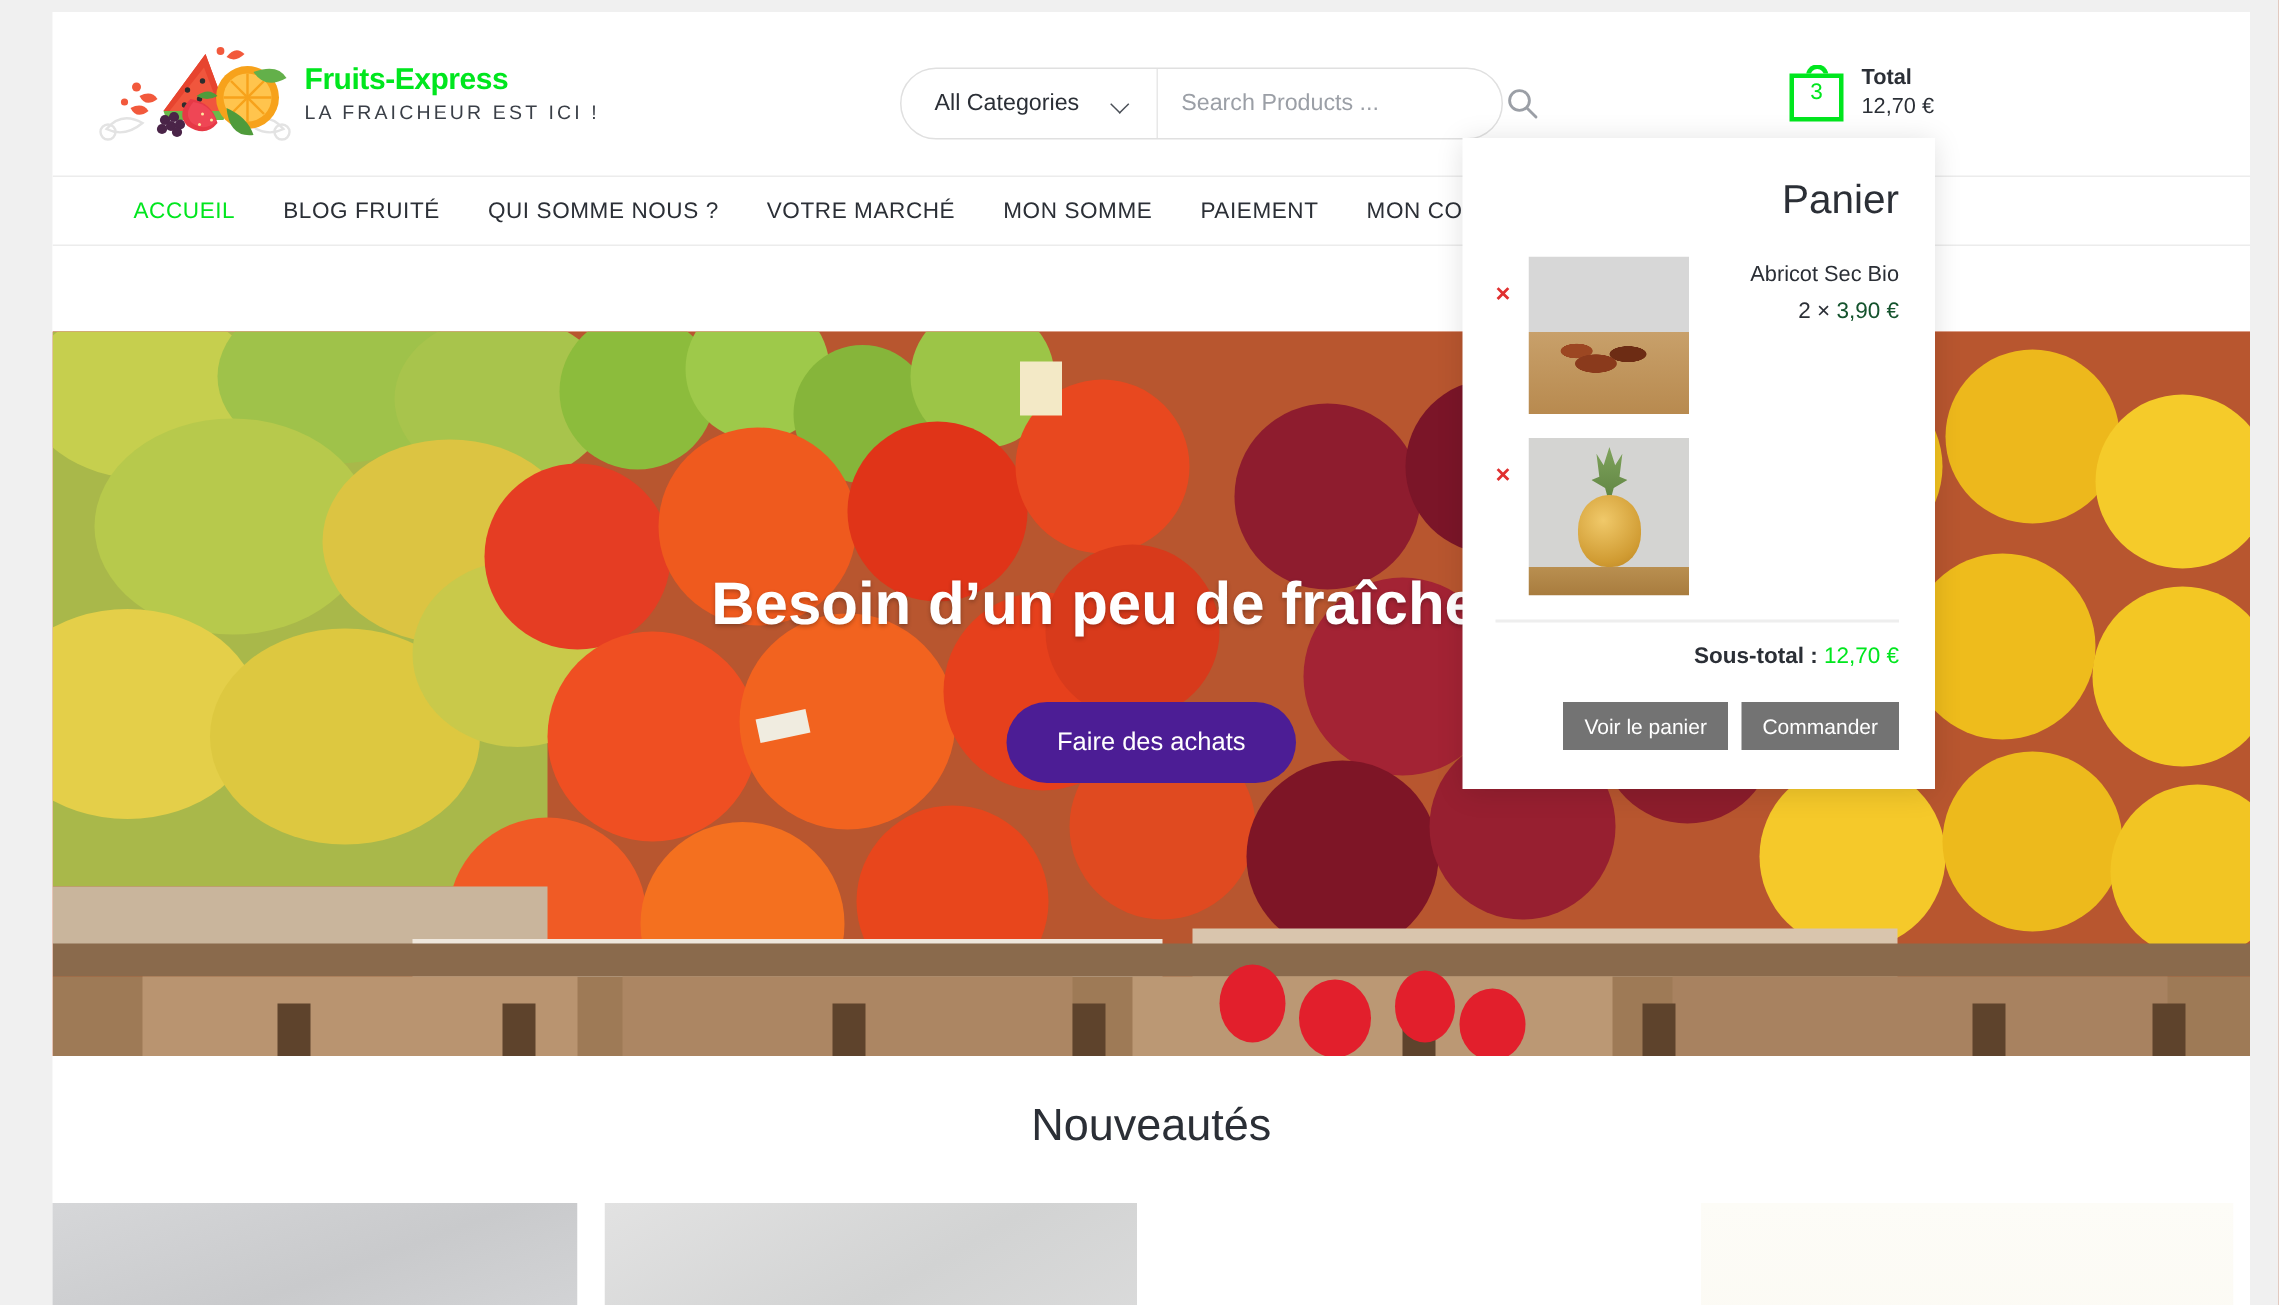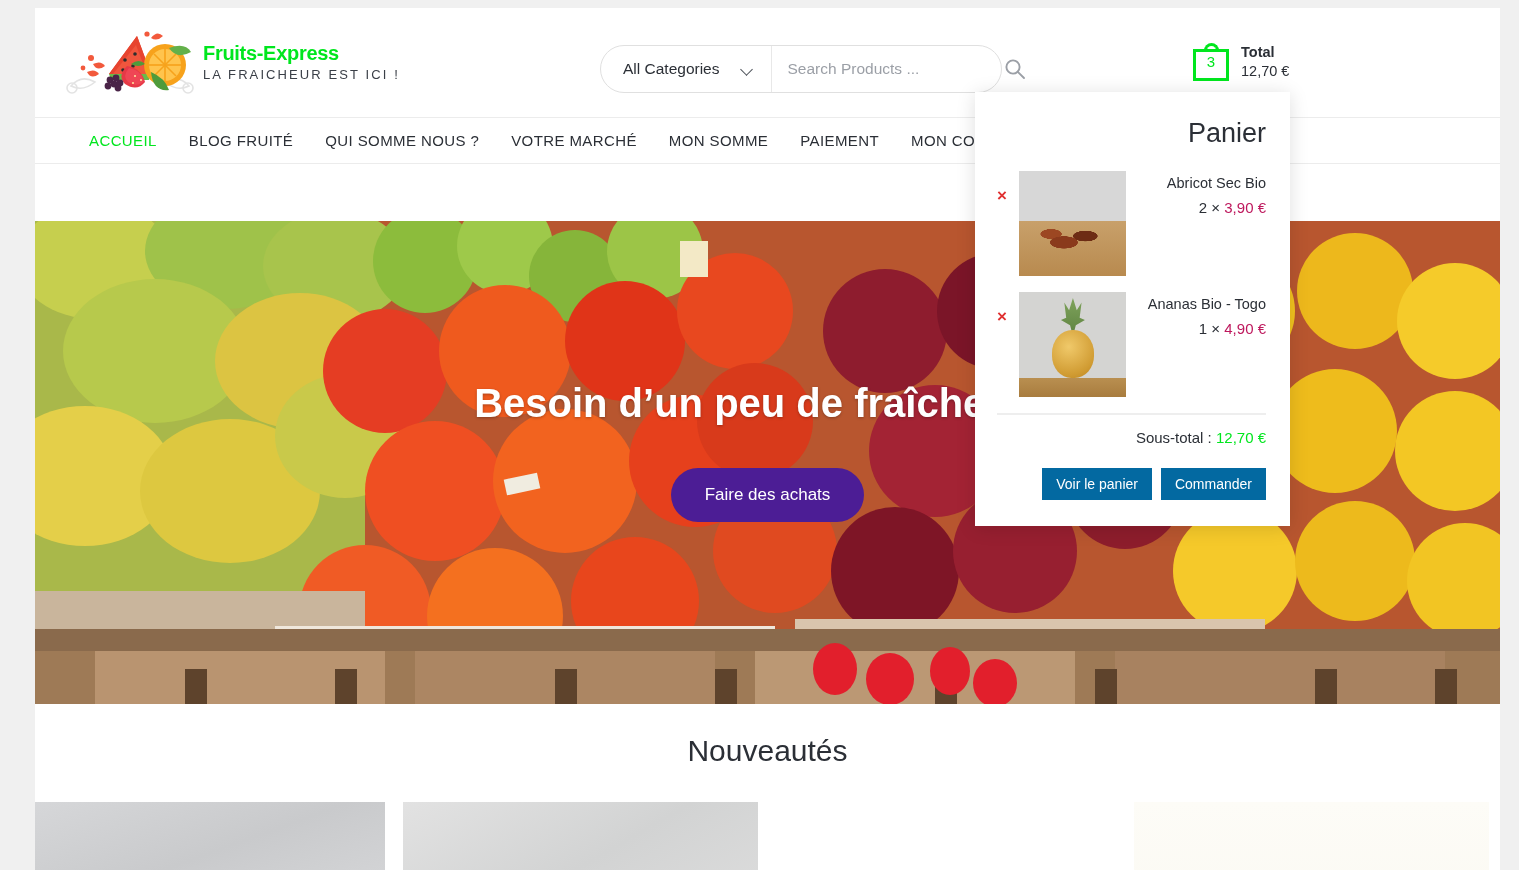--- a/index.html
+++ b/index.html
@@ -187,28 +187,28 @@
   .pine-crown {
     position: absolute; left: 42px; top: 6px; width: 24px; height: 38px;
     background: linear-gradient(180deg,#7fa35c,#5d8240);
     clip-path: polygon(50% 0,66% 32%,86% 12%,78% 52%,100% 58%,62% 72%,50% 100%,38% 72%,0 58%,22% 52%,14% 12%,34% 32%);
   }
   .cart-info { flex: 1; text-align: right; padding-top: 2px; }
   .cart-name {
     font-size: 14.5px; font-weight: normal; color: #2b2f36; line-height: 1.45;
   }
   .cart-qty { font-size: 15px; color: #2b2f36; margin-top: 5px; }
-  .cart-price { color: #be185d; }
+  .cart-price { color: #14532d; }
   .cart-divider { border-top: 2px solid #eeeeee; margin: 6px 0 14px; }
   .cart-subtotal { font-size: 15px; color: #2b2f36; margin-bottom: 22px; }
-  .cart-subtotal b { font-weight: normal; }
+  .cart-subtotal b { font-weight: bold; }
   .cart-subtotal .amt { color: #00e61e; }
   .cart-actions { display: flex; gap: 9px; justify-content: flex-end; }
   .cart-btn {
-    background: #0369a1; color: #fff; border: none;
+    background: #737373; color: #fff; border: none;
     font-size: 14px; padding: 8px 14px; cursor: pointer;
     font-family: "Liberation Sans", sans-serif;
   }
 </style>
 </head>
 <body>
 
 <div class="page">
 
   <div class="header">
@@ -442,28 +442,20 @@
     </div>
 
     <div class="cart-row">
       <span class="cart-remove">×</span>
       <div class="cart-thumb">
         <div class="thumb-pine">
           <div class="pine-crown"></div>
           <div class="pine-body"></div>
         </div>
       </div>
-      <div class="cart-info">
-        <div class="cart-name">Ananas Bio - Togo</div>
-        <div class="cart-qty">
-          <span>1</span>
-          <span>×</span>
-          <span class="cart-price">4,90 €</span>
-        </div>
-      </div>
     </div>
 
     <div class="cart-divider"></div>
 
     <div class="cart-subtotal">
       <b>Sous-total :</b>
       <span class="amt">12,70 €</span>
     </div>
 
     <div class="cart-actions">

